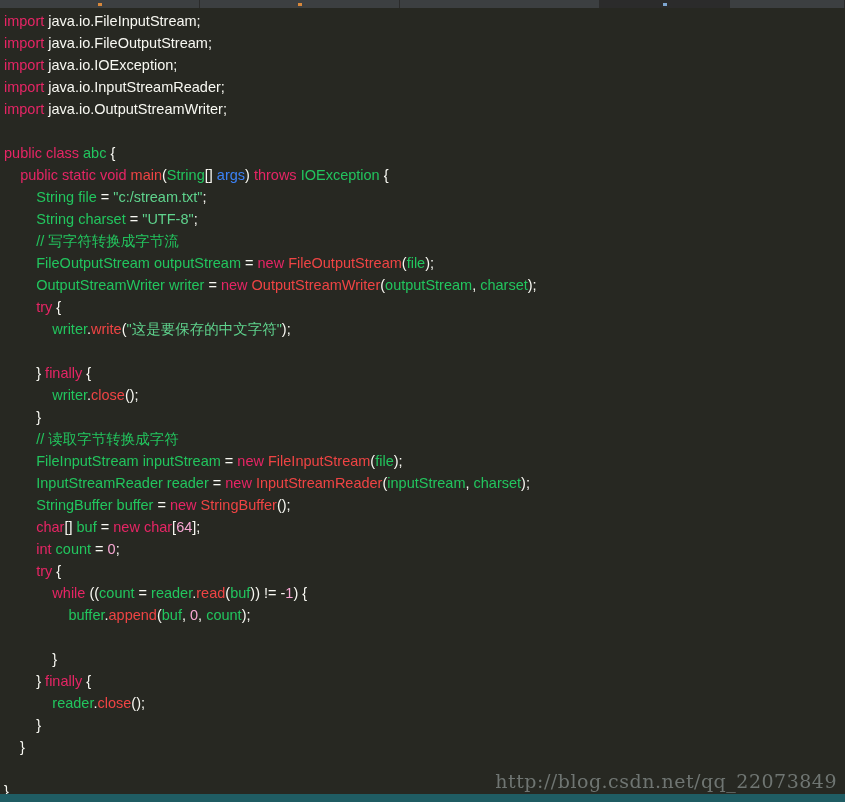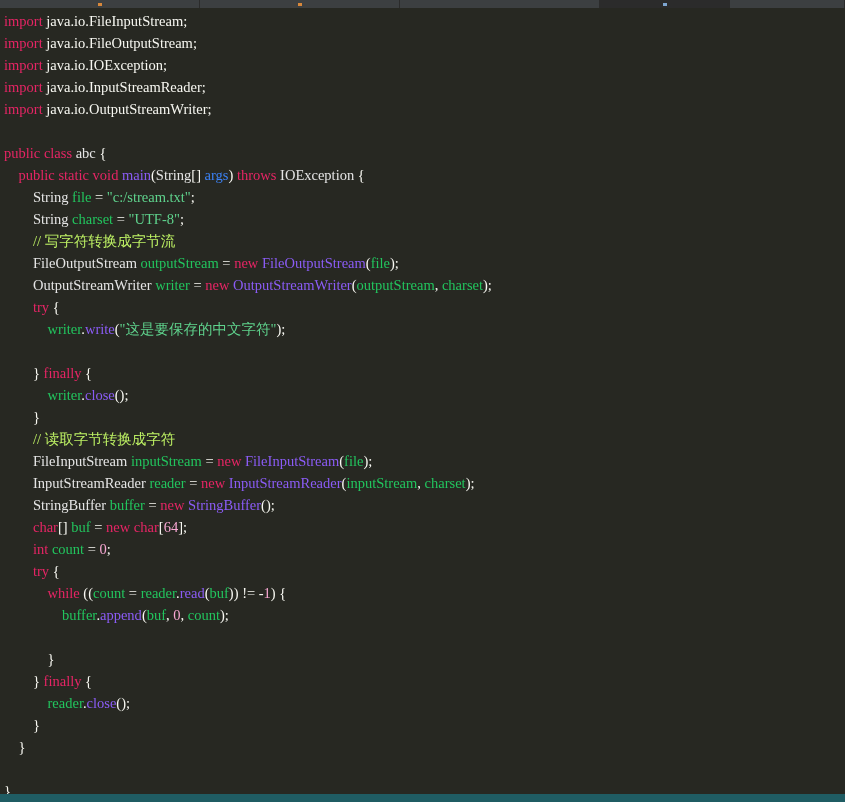--- a/index.html
+++ b/index.html
@@ -77,41 +77,41 @@
     height: 786px;
     background: #272822;
     overflow: hidden;
   }
   .code {
     position: absolute;
     left: 0;
     top: 2px;
     margin: 0;
     padding: 0;
-    font-family: Liberation Serif, serif;
+    font-family: Liberation Sans, sans-serif;
     font-size: 14.5px;
     line-height: 22px;
     white-space: pre;
     color: #f8f8f2;
     letter-spacing: 0px;
   }
   .code .ln {
     display: block;
     height: 22px;
     padding-left: 4px;
   }
 
   
   .kw   { color: #e62565; }   
-  .typ  { color: #e5e5e5; }   
+  .typ  { color: #22c55e; }   
   .var  { color: #22c55e; }   
-  .fn   { color: #8b5cf6; }   
+  .fn   { color: #ef4444; }   
   .str  { color: #5fd38d; }   
   .num  { color: #f9a8d4; }   
-  .cmt  { color: #bef264; }   
+  .cmt  { color: #22c55e; }   
   .parm { color: #3b82f6; }   
   .pln  { color: #f8f8f2; }   
 
   
   .watermark {
     position: absolute;
     right: 8px;
     bottom: 10px;
     font-family: "DejaVu Serif", serif;
     font-size: 19px;
@@ -150,16 +150,17 @@
     </div>
 
   <div class="gutter">
     <div class="gutter-thumb"></div>
   </div>
 
   <div class="editor">
     <pre class="code" id="code"><span class="ln"><span class="kw">import</span><span class="pln"> java.io.FileInputStream;</span></span><span class="ln"><span class="kw">import</span><span class="pln"> java.io.FileOutputStream;</span></span><span class="ln"><span class="kw">import</span><span class="pln"> java.io.IOException;</span></span><span class="ln"><span class="kw">import</span><span class="pln"> java.io.InputStreamReader;</span></span><span class="ln"><span class="kw">import</span><span class="pln"> java.io.OutputStreamWriter;</span></span><span class="ln">&nbsp;</span><span class="ln"><span class="kw">public</span><span class="pln"> </span><span class="kw">class</span><span class="pln"> </span><span class="typ">abc</span><span class="pln"> {</span></span><span class="ln"><span class="pln">    </span><span class="kw">public</span><span class="pln"> </span><span class="kw">static</span><span class="pln"> </span><span class="kw">void</span><span class="pln"> </span><span class="fn">main</span><span class="pln">(</span><span class="typ">String</span><span class="pln">[] </span><span class="parm">args</span><span class="pln">) </span><span class="kw">throws</span><span class="pln"> </span><span class="typ">IOException</span><span class="pln"> {</span></span><span class="ln"><span class="pln">        </span><span class="typ">String</span><span class="pln"> </span><span class="var">file</span><span class="pln"> = </span><span class="str">"c:/stream.txt"</span><span class="pln">;</span></span><span class="ln"><span class="pln">        </span><span class="typ">String</span><span class="pln"> </span><span class="var">charset</span><span class="pln"> = </span><span class="str">"UTF-8"</span><span class="pln">;</span></span><span class="ln"><span class="pln">        </span><span class="cmt">// 写字符转换成字节流</span></span><span class="ln"><span class="pln">        </span><span class="typ">FileOutputStream</span><span class="pln"> </span><span class="var">outputStream</span><span class="pln"> = </span><span class="kw">new</span><span class="pln"> </span><span class="fn">FileOutputStream</span><span class="pln">(</span><span class="var">file</span><span class="pln">);</span></span><span class="ln"><span class="pln">        </span><span class="typ">OutputStreamWriter</span><span class="pln"> </span><span class="var">writer</span><span class="pln"> = </span><span class="kw">new</span><span class="pln"> </span><span class="fn">OutputStreamWriter</span><span class="pln">(</span><span class="var">outputStream</span><span class="pln">, </span><span class="var">charset</span><span class="pln">);</span></span><span class="ln"><span class="pln">        </span><span class="kw">try</span><span class="pln"> {</span></span><span class="ln"><span class="pln">            </span><span class="var">writer</span><span class="pln">.</span><span class="fn">write</span><span class="pln">(</span><span class="str">"这是要保存的中文字符"</span><span class="pln">);</span></span><span class="ln">&nbsp;</span><span class="ln"><span class="pln">        } </span><span class="kw">finally</span><span class="pln"> {</span></span><span class="ln"><span class="pln">            </span><span class="var">writer</span><span class="pln">.</span><span class="fn">close</span><span class="pln">();</span></span><span class="ln"><span class="pln">        }</span></span><span class="ln"><span class="pln">        </span><span class="cmt">// 读取字节转换成字符</span></span><span class="ln"><span class="pln">        </span><span class="typ">FileInputStream</span><span class="pln"> </span><span class="var">inputStream</span><span class="pln"> = </span><span class="kw">new</span><span class="pln"> </span><span class="fn">FileInputStream</span><span class="pln">(</span><span class="var">file</span><span class="pln">);</span></span><span class="ln"><span class="pln">        </span><span class="typ">InputStreamReader</span><span class="pln"> </span><span class="var">reader</span><span class="pln"> = </span><span class="kw">new</span><span class="pln"> </span><span class="fn">InputStreamReader</span><span class="pln">(</span><span class="var">inputStream</span><span class="pln">, </span><span class="var">charset</span><span class="pln">);</span></span><span class="ln"><span class="pln">        </span><span class="typ">StringBuffer</span><span class="pln"> </span><span class="var">buffer</span><span class="pln"> = </span><span class="kw">new</span><span class="pln"> </span><span class="fn">StringBuffer</span><span class="pln">();</span></span><span class="ln"><span class="pln">        </span><span class="kw">char</span><span class="pln">[] </span><span class="var">buf</span><span class="pln"> = </span><span class="kw">new</span><span class="pln"> </span><span class="kw">char</span><span class="pln">[</span><span class="num">64</span><span class="pln">];</span></span><span class="ln"><span class="pln">        </span><span class="kw">int</span><span class="pln"> </span><span class="var">count</span><span class="pln"> = </span><span class="num">0</span><span class="pln">;</span></span><span class="ln"><span class="pln">        </span><span class="kw">try</span><span class="pln"> {</span></span><span class="ln"><span class="pln">            </span><span class="kw">while</span><span class="pln"> ((</span><span class="var">count</span><span class="pln"> = </span><span class="var">reader</span><span class="pln">.</span><span class="fn">read</span><span class="pln">(</span><span class="var">buf</span><span class="pln">)) != -</span><span class="num">1</span><span class="pln">) {</span></span><span class="ln"><span class="pln">                </span><span class="var">buffer</span><span class="pln">.</span><span class="fn">append</span><span class="pln">(</span><span class="var">buf</span><span class="pln">, </span><span class="num">0</span><span class="pln">, </span><span class="var">count</span><span class="pln">);</span></span><span class="ln">&nbsp;</span><span class="ln"><span class="pln">            }</span></span><span class="ln"><span class="pln">        } </span><span class="kw">finally</span><span class="pln"> {</span></span><span class="ln"><span class="pln">            </span><span class="var">reader</span><span class="pln">.</span><span class="fn">close</span><span class="pln">();</span></span><span class="ln"><span class="pln">        }</span></span><span class="ln"><span class="pln">    }</span></span><span class="ln">&nbsp;</span><span class="ln"><span class="pln">}</span></span></pre>
   </div>
 
+  <div class="watermark">http://blog.csdn.net/qq_22073849</div>
 
   <div class="statusbar"></div>
 
 </div>
 
 </body></html>

